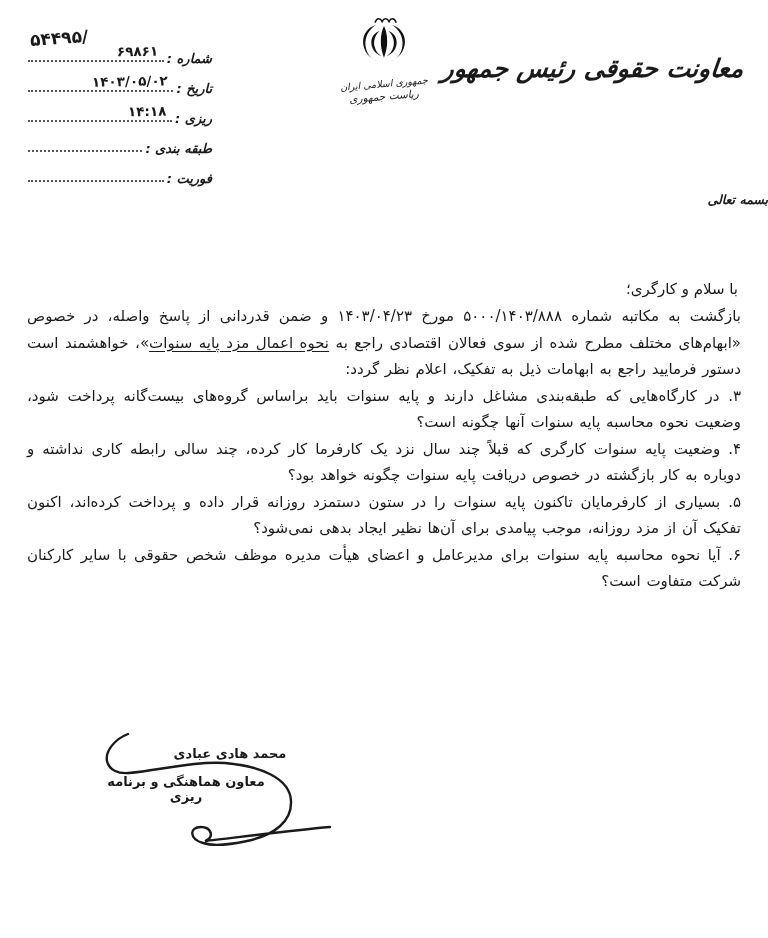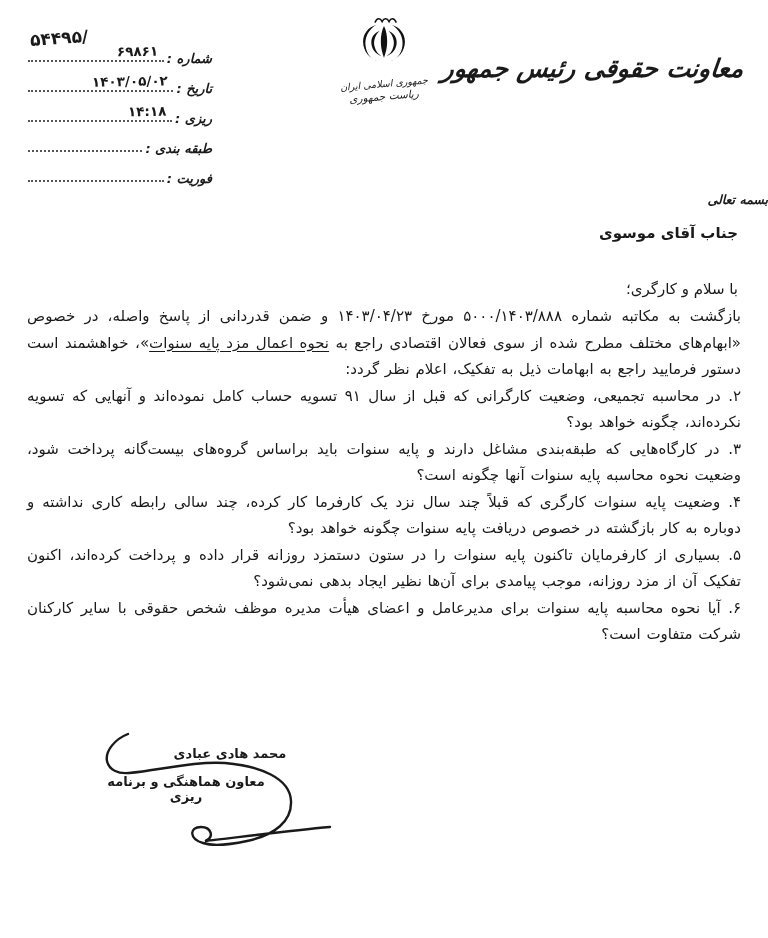--- a/index.html
+++ b/index.html
@@ -166,28 +166,26 @@
     </svg>
     <div class="org-line1">جمهوری اسلامی ایران</div>
     <div class="org-line2">ریاست جمهوری</div>
   </div>
 
   <div class="department">معاونت حقوقی رئیس جمهور</div>
 
   <div class="besmellah">بسمه تعالی</div>
 
   <div class="recipient">
-    <div class="r-name">جناب آقای موسوی</div>
   </div>
 
   <div class="greeting">با سلام و کارگری؛</div>
 
   <div class="letter-body">
     <p><span>بازگشت به مکاتبه شماره ۵۰۰۰/۱۴۰۳/۸۸۸ مورخ ۱۴۰۳/۰۴/۲۳ و ضمن قدردانی از پاسخ واصله، در خصوص «ابهام‌های مختلف مطرح شده از سوی فعالان اقتصادی راجع به </span><span class="underlined">نحوه اعمال مزد پایه سنوات</span><span>»، خواهشمند است دستور فرمایید راجع به ابهامات ذیل به تفکیک، اعلام نظر گردد:</span></p>
-    <p>۲. در محاسبه تجمیعی، وضعیت کارگرانی که قبل از سال ۹۱ تسویه حساب کامل نموده‌اند و آنهایی که تسویه نکرده‌اند، چگونه خواهد بود؟</p>
     <p>۳. در کارگاه‌هایی که طبقه‌بندی مشاغل دارند و پایه سنوات باید براساس گروه‌های بیست‌گانه پرداخت شود، وضعیت نحوه محاسبه پایه سنوات آنها چگونه است؟</p>
     <p>۴. وضعیت پایه سنوات کارگری که قبلاً چند سال نزد یک کارفرما کار کرده، چند سالی رابطه کاری نداشته و دوباره به کار بازگشته در خصوص دریافت پایه سنوات چگونه خواهد بود؟</p>
     <p>۵. بسیاری از کارفرمایان تاکنون پایه سنوات را در ستون دستمزد روزانه قرار داده و پرداخت کرده‌اند، اکنون تفکیک آن از مزد روزانه، موجب پیامدی برای آن‌ها نظیر ایجاد بدهی نمی‌شود؟</p>
     <p>۶. آیا نحوه محاسبه پایه سنوات برای مدیرعامل و اعضای هیأت مدیره موظف شخص حقوقی با سایر کارکنان شرکت متفاوت است؟</p>
   </div>
 
   <div class="sig-name">محمد هادی عبادی</div>
   <div class="sig-title1">معاون هماهنگی و برنامه ریزی</div>
 
   <svg class="sig-swoosh" width="260" height="150" viewBox="0 0 260 150" xmlns="http://www.w3.org/2000/svg">

